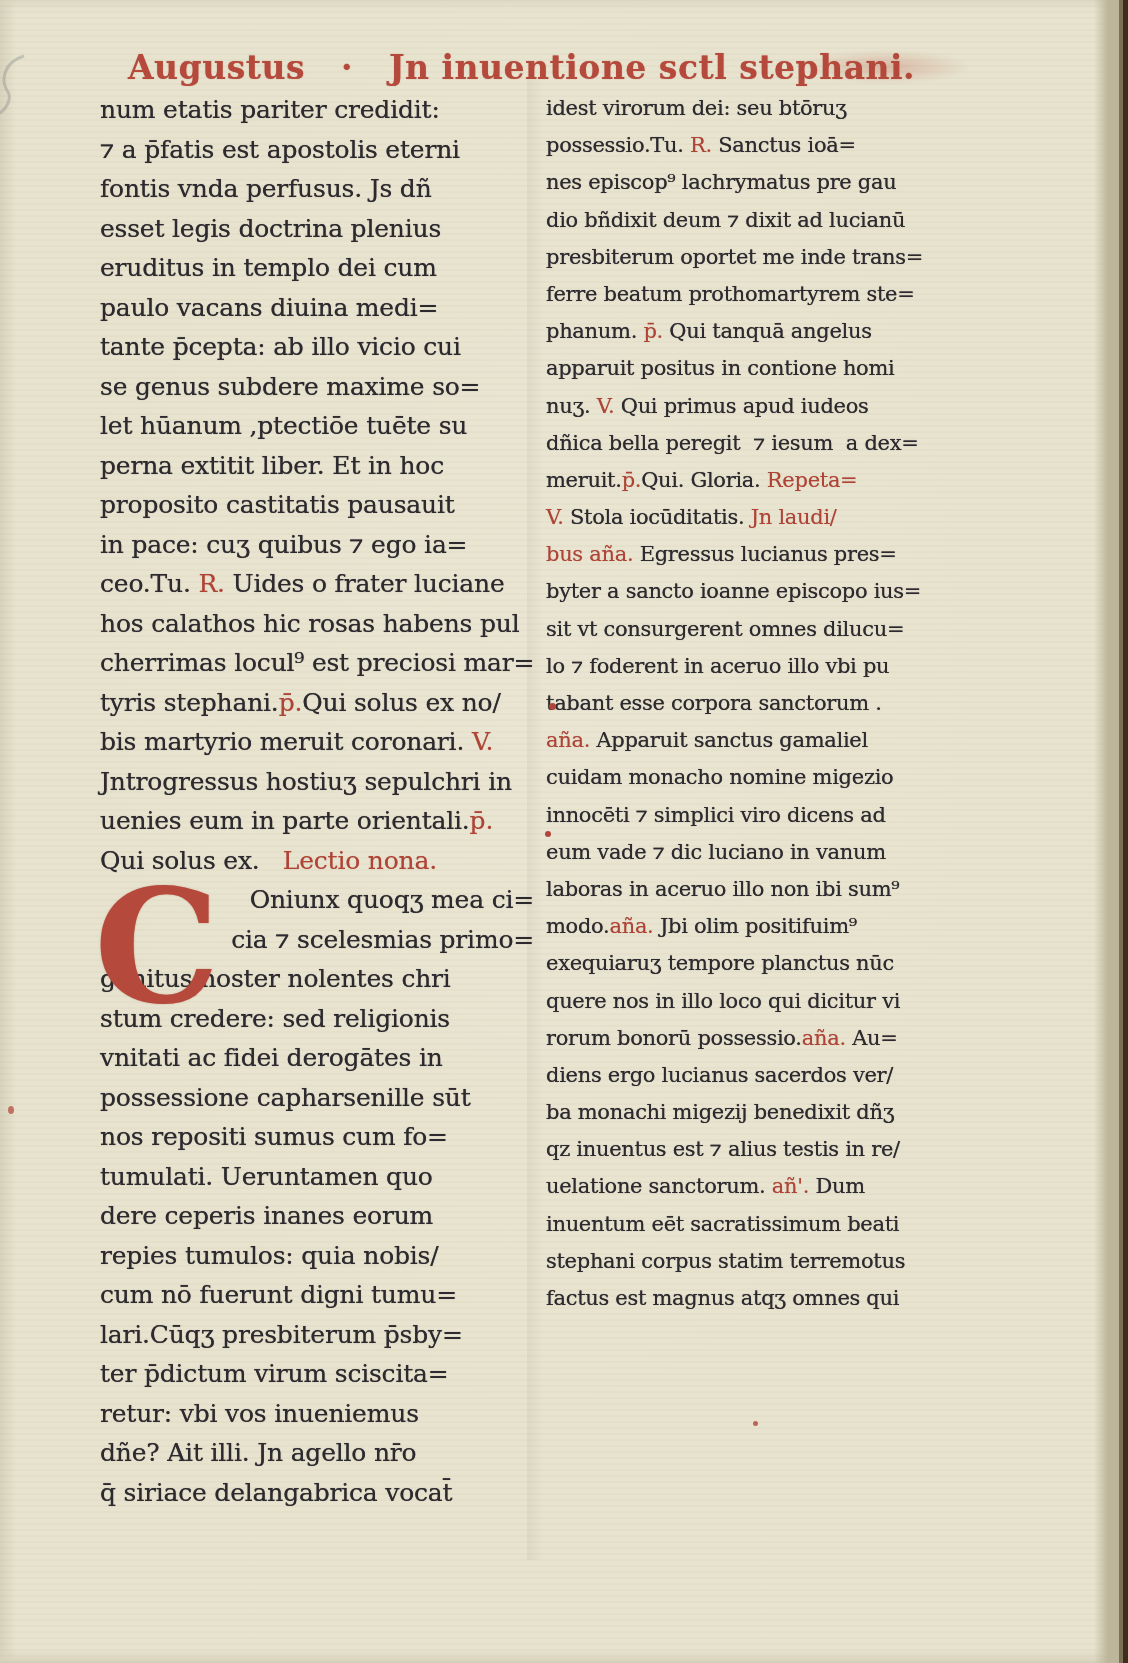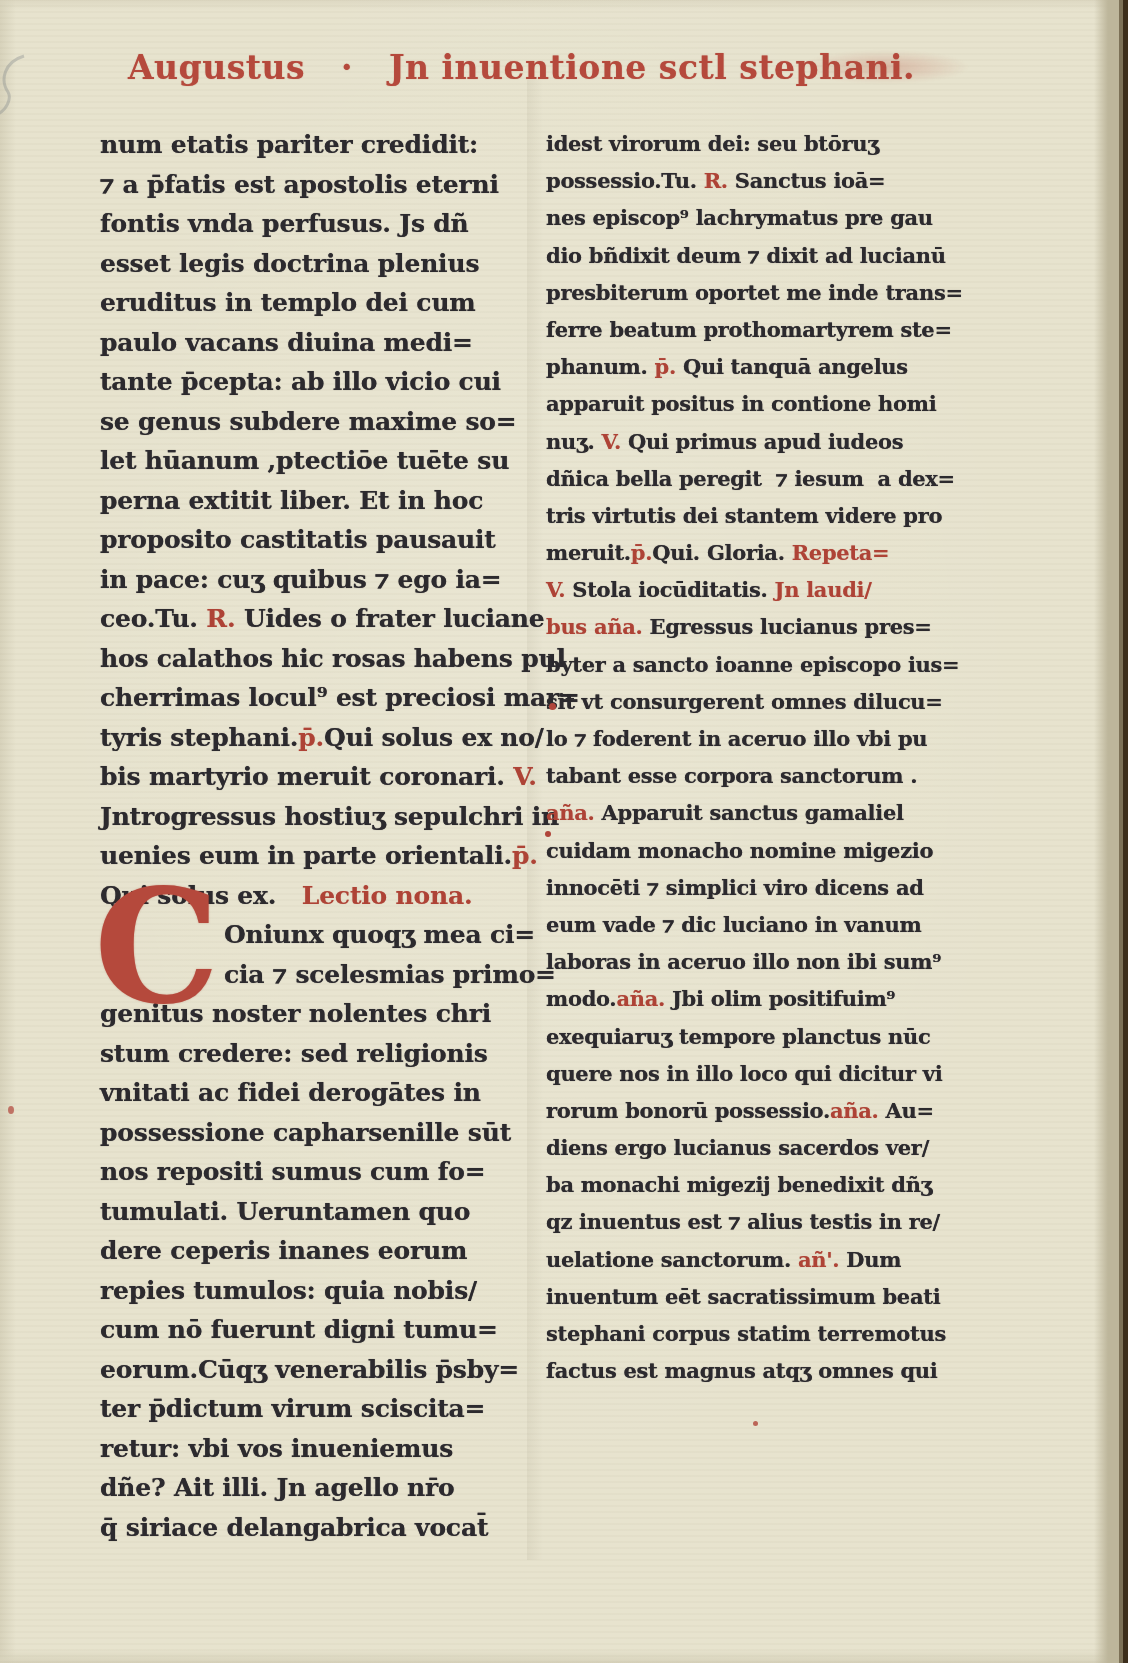--- a/index.html
+++ b/index.html
@@ -25,21 +25,21 @@
   .header{
     position:absolute;top:48px;left:128px;display:flex;gap:0;
     color:#b5493c;font-weight:700;font-size:33px;letter-spacing:.5px;white-space:pre;
     text-shadow:0 0 1px rgba(170,60,48,.55);
   }
   .smudge{
     position:absolute;top:50px;left:800px;width:170px;height:34px;border-radius:50%;
     background:radial-gradient(ellipse, rgba(178,72,58,.28), rgba(0,0,0,0) 70%);
     filter:blur(1px);
   }
-  .col{position:absolute;color:#2c2a2e;font-weight:700;margin-top:35px;}
+  .col{position:absolute;color:#2c2a2e;font-weight:400;}
   .col .tl{white-space:pre;text-shadow:0 0 .7px rgba(38,33,40,.75);}
   #col-left{top:90px;left:100px;width:434px;font-size:25px;letter-spacing:-.2px;}
   #col-left .tl{line-height:39.5px;height:39.5px;}
   #col-right{top:90px;left:546px;width:462px;font-size:21px;letter-spacing:-.3px;}
   #col-right .tl{line-height:37.2px;height:37.2px;}
   .tl .rub{color:#ae4336;text-shadow:0 0 .7px rgba(170,60,48,.5);}
   .tl.ind{padding-left:124px;text-align:right;}
   .dropcap{
     position:absolute;top:872px;left:94px;width:118px;height:160px;
     color:#b5493c;font-size:158px;line-height:150px;font-weight:700;
@@ -93,38 +93,37 @@
       <div class="tl ind"><span>cia ⁊ scelesmias primo=</span></div>
       <div class="tl"><span>genitus noster nolentes chri</span></div>
       <div class="tl"><span>stum credere: sed religionis</span></div>
       <div class="tl"><span>vnitati ac fidei derogātes in</span></div>
       <div class="tl"><span>possessione capharsenille sūt</span></div>
       <div class="tl"><span>nos repositi sumus cum fo=</span></div>
       <div class="tl"><span>tumulati. Ueruntamen quo</span></div>
       <div class="tl"><span>dere ceperis inanes eorum</span></div>
       <div class="tl"><span>repies tumulos: quia nobis/</span></div>
       <div class="tl"><span>cum nō fuerunt digni tumu=</span></div>
-      <div class="tl"><span>eorum.Cūqʒ venerabilis p̄sby=</span></div>
+      <div class="tl"><span>lari.Cūqʒ presbiterum p̄sby=</span></div>
       <div class="tl"><span>ter p̄dictum virum sciscita=</span></div>
       <div class="tl"><span>retur: vbi vos inueniemus</span></div>
       <div class="tl"><span>dñe? Ait illi. Jn agello nr̄o</span></div>
       <div class="tl"><span>q̄ siriace delangabrica vocat̄</span></div>
     </div>
   <div class="col" id="col-right">
       <div class="tl"><span>idest virorum dei: seu btōruʒ</span></div>
       <div class="tl"><span>possessio.Tu. </span><span class="rub">R.</span><span> Sanctus ioā=</span></div>
       <div class="tl"><span>nes episcop⁹ lachrymatus pre gau</span></div>
       <div class="tl"><span>dio bñdixit deum ⁊ dixit ad lucianū</span></div>
       <div class="tl"><span>presbiterum oportet me inde trans=</span></div>
       <div class="tl"><span>ferre beatum prothomartyrem ste=</span></div>
       <div class="tl"><span>phanum. </span><span class="rub">p̄.</span><span> Qui tanquā angelus</span></div>
       <div class="tl"><span>apparuit positus in contione homi</span></div>
       <div class="tl"><span>nuʒ. </span><span class="rub">V.</span><span> Qui primus apud iudeos</span></div>
       <div class="tl"><span>dñica bella peregit  ⁊ iesum  a dex=</span></div>
-      <div class="tl"><span>tris virtutis dei stantem videre pro</span></div>
       <div class="tl"><span>meruit.</span><span class="rub">p̄.</span><span>Qui. Gloria. </span><span class="rub">Repeta=</span></div>
       <div class="tl"><span class="rub">V.</span><span> Stola iocūditatis. </span><span class="rub">Jn laudi/</span></div>
       <div class="tl"><span class="rub">bus aña.</span><span> Egressus lucianus pres=</span></div>
       <div class="tl"><span>byter a sancto ioanne episcopo ius=</span></div>
       <div class="tl"><span>sit vt consurgerent omnes dilucu=</span></div>
       <div class="tl"><span>lo ⁊ foderent in aceruo illo vbi pu</span></div>
       <div class="tl"><span>tabant esse corpora sanctorum .</span></div>
       <div class="tl"><span class="rub">aña.</span><span> Apparuit sanctus gamaliel</span></div>
       <div class="tl"><span>cuidam monacho nomine migezio</span></div>
       <div class="tl"><span>innocēti ⁊ simplici viro dicens ad</span></div>

